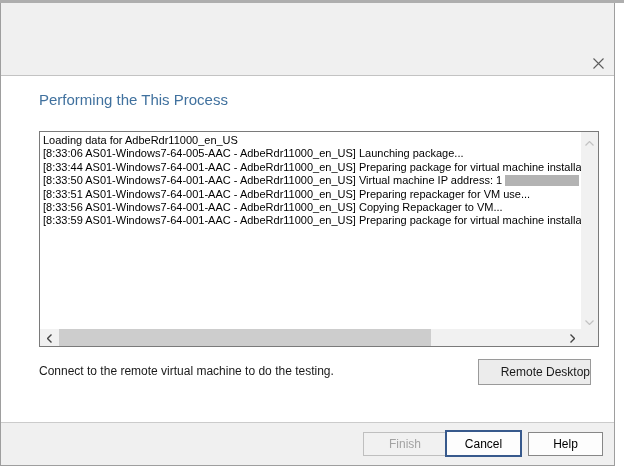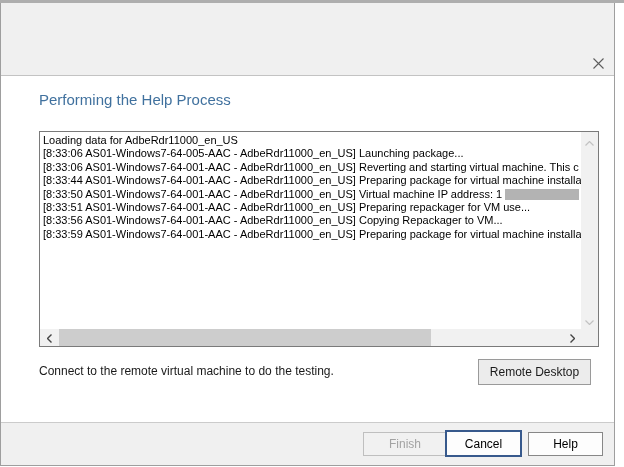--- a/index.html
+++ b/index.html
@@ -43,21 +43,21 @@
   .hscroll .arr{position:absolute;top:0;width:16px;height:17px;display:flex;align-items:center;justify-content:center;}
   .hscroll .arr.left{left:1px;}
   .hscroll .arr.right{right:1px;}
   .hthumb{position:absolute;left:19px;top:0;width:372px;height:17px;background:#cdcdcd;}
   .scroll-corner{position:absolute;right:0;bottom:0;width:17px;height:17px;background:#f1f1f1;}
   
   .status-msg{position:absolute;left:38px;top:361px;font-size:12px;color:#1a1a1a;}
   .rd-btn{
     position:absolute;left:477px;top:356px;width:113px;height:26px;box-sizing:border-box;
     background:#ececec;border:1px solid #9a9a9a;font-family:"Liberation Sans",sans-serif;
-    font-size:12px;color:#1a1a1a;text-align:center;padding:0;
+    font-size:12px;color:#1a1a1a;text-align:right;padding:0;
   }
   
   .foot-sep{position:absolute;left:0;right:0;top:419px;height:1px;background:#cbcbcb;}
   .btn{
     position:absolute;box-sizing:border-box;font-family:"Liberation Sans",sans-serif;
     font-size:12px;text-align:center;padding:0;
   }
   .btn-finish{left:362px;top:429px;width:84px;height:24px;background:#f1f1f1;border:1px solid #bfbfbf;color:#a3a3a3;}
   .btn-cancel{left:444px;top:427px;width:77px;height:27px;background:#fdfdfd;border:2px solid var(--focus_border,#37598C);color:#000;}
   .btn-help{left:527px;top:429px;width:75px;height:24px;background:#fdfdfd;border:1px solid #878787;color:#000;}
@@ -84,27 +84,26 @@
         <svg width="13" height="13" viewBox="0 0 13 13">
           <path d="M1.5 1.5 L11.5 11.5 M11.5 1.5 L1.5 11.5" stroke="#5d5d5d" stroke-width="1.1"></path>
         </svg>
       </span>
     </div>
   </div>
   <div class="hdr-sep"></div>
 
   <div class="body"></div>
 
-  <div class="page-heading">Performing the Help Process</div>
+  <div class="page-heading">Performing the This Process</div>
 
   <div class="listbox">
     <div class="log-list" id="log-list">
         <div class="log-line"><span class="txt">Loading data for AdbeRdr11000_en_US</span></div>
         <div class="log-line"><span class="txt">[8:33:06 AS01-Windows7-64-005-AAC - AdbeRdr11000_en_US] Launching package...</span></div>
-        <div class="log-line"><span class="txt">[8:33:06 AS01-Windows7-64-001-AAC - AdbeRdr11000_en_US] Reverting and starting virtual machine. This c</span></div>
         <div class="log-line"><span class="txt">[8:33:44 AS01-Windows7-64-001-AAC - AdbeRdr11000_en_US] Preparing package for virtual machine installa</span></div>
         <div class="log-line"><span class="txt">[8:33:50 AS01-Windows7-64-001-AAC - AdbeRdr11000_en_US] Virtual machine IP address: 1</span><span class="redact"></span></div>
         <div class="log-line"><span class="txt">[8:33:51 AS01-Windows7-64-001-AAC - AdbeRdr11000_en_US] Preparing repackager for VM use...</span></div>
         <div class="log-line"><span class="txt">[8:33:56 AS01-Windows7-64-001-AAC - AdbeRdr11000_en_US] Copying Repackager to VM...</span></div>
         <div class="log-line"><span class="txt">[8:33:59 AS01-Windows7-64-001-AAC - AdbeRdr11000_en_US] Preparing package for virtual machine installa</span></div>
       </div>
 
     <div class="vscroll">
       <div class="arr up">
         <span>

